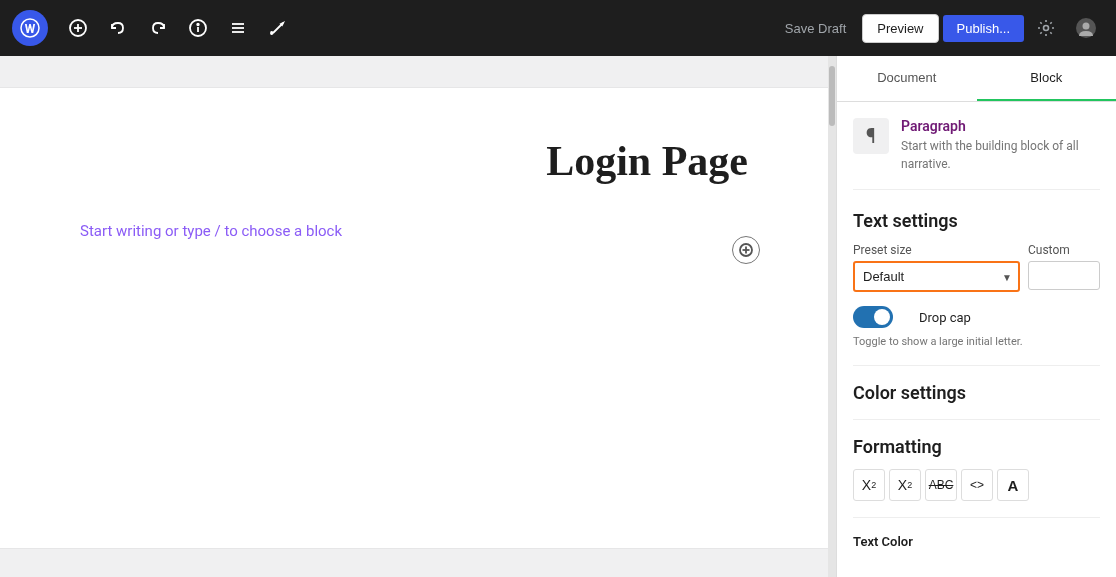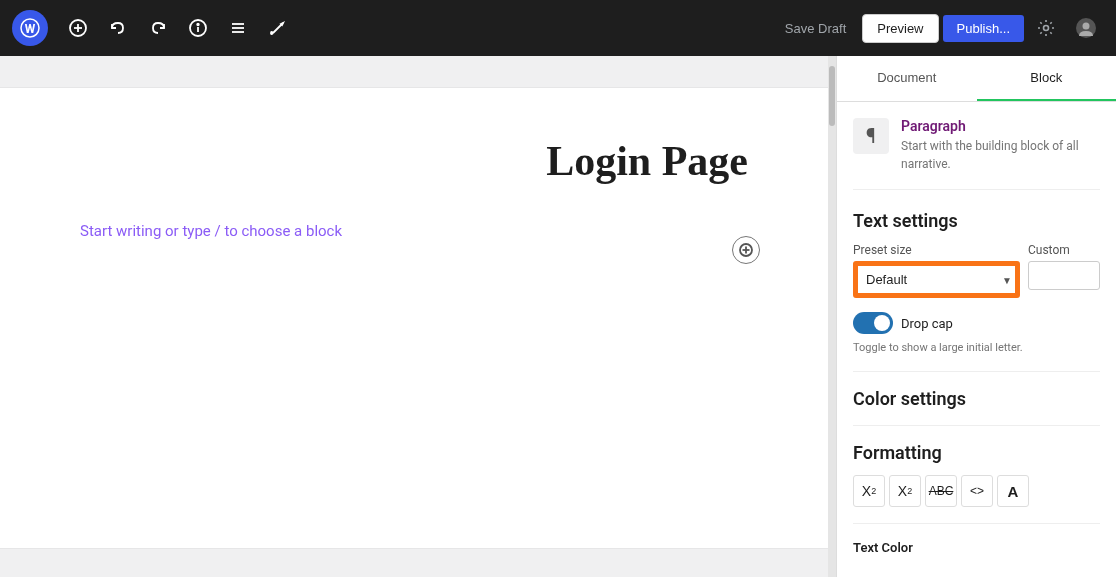--- a/index.html
+++ b/index.html
@@ -124,36 +124,36 @@
     
     .section-header { font-size: 18px; font-weight: 600; color: #1e1e1e; margin-bottom: 12px; margin-top: 4px; }
     .section-divider { border: none; border-top: 1px solid #eee; margin: 16px 0; }
 
     
     .preset-row { display: flex; gap: 8px; align-items: flex-start; margin-bottom: 14px; }
     .preset-col { flex: 1; }
     .preset-label { font-size: 12px; color: #555; margin-bottom: 4px; }
     .preset-select-wrap { position: relative; }
     .preset-select {
-      width: 100%; padding: 6px 28px 6px 8px; border: 5px solid #f97316;
+      width: 100%; padding: 6px 28px 6px 8px; border: 2px solid #f97316;
       border-radius: 3px; font-size: 13px; color: #1e1e1e; background: #fff;
       appearance: none; cursor: pointer;
     }
     .preset-select-chevron {
       position: absolute; right: 8px; top: 50%; transform: translateY(-50%);
       pointer-events: none; font-size: 10px; color: #555;
     }
     .custom-col { width: 72px; flex-shrink: 0; }
     .custom-input {
       width: 100%; padding: 6px 8px; border: 1px solid #ccc;
       border-radius: 3px; font-size: 13px; color: #1e1e1e; background: #fff;
     }
 
     
-    .toggle-row { display: flex; align-items: center; gap: 8px; margin-bottom: 6px; }
+    .toggle-row { display: flex; align-items: center; gap: 26px; margin-bottom: 6px; }
     .toggle-switch {
       width: 40px; height: 22px; background: #2271b1; border-radius: 11px;
       position: relative; cursor: pointer; flex-shrink: 0;
     }
     .toggle-switch .toggle-thumb {
       width: 16px; height: 16px; background: #fff; border-radius: 50%;
       position: absolute; top: 3px; left: 21px; transition: left 0.2s;
     }
     .toggle-label { font-size: 13px; color: #1e1e1e; }
     .toggle-desc { font-size: 11px; color: #757575; margin-bottom: 14px; line-height: 1.4; }

